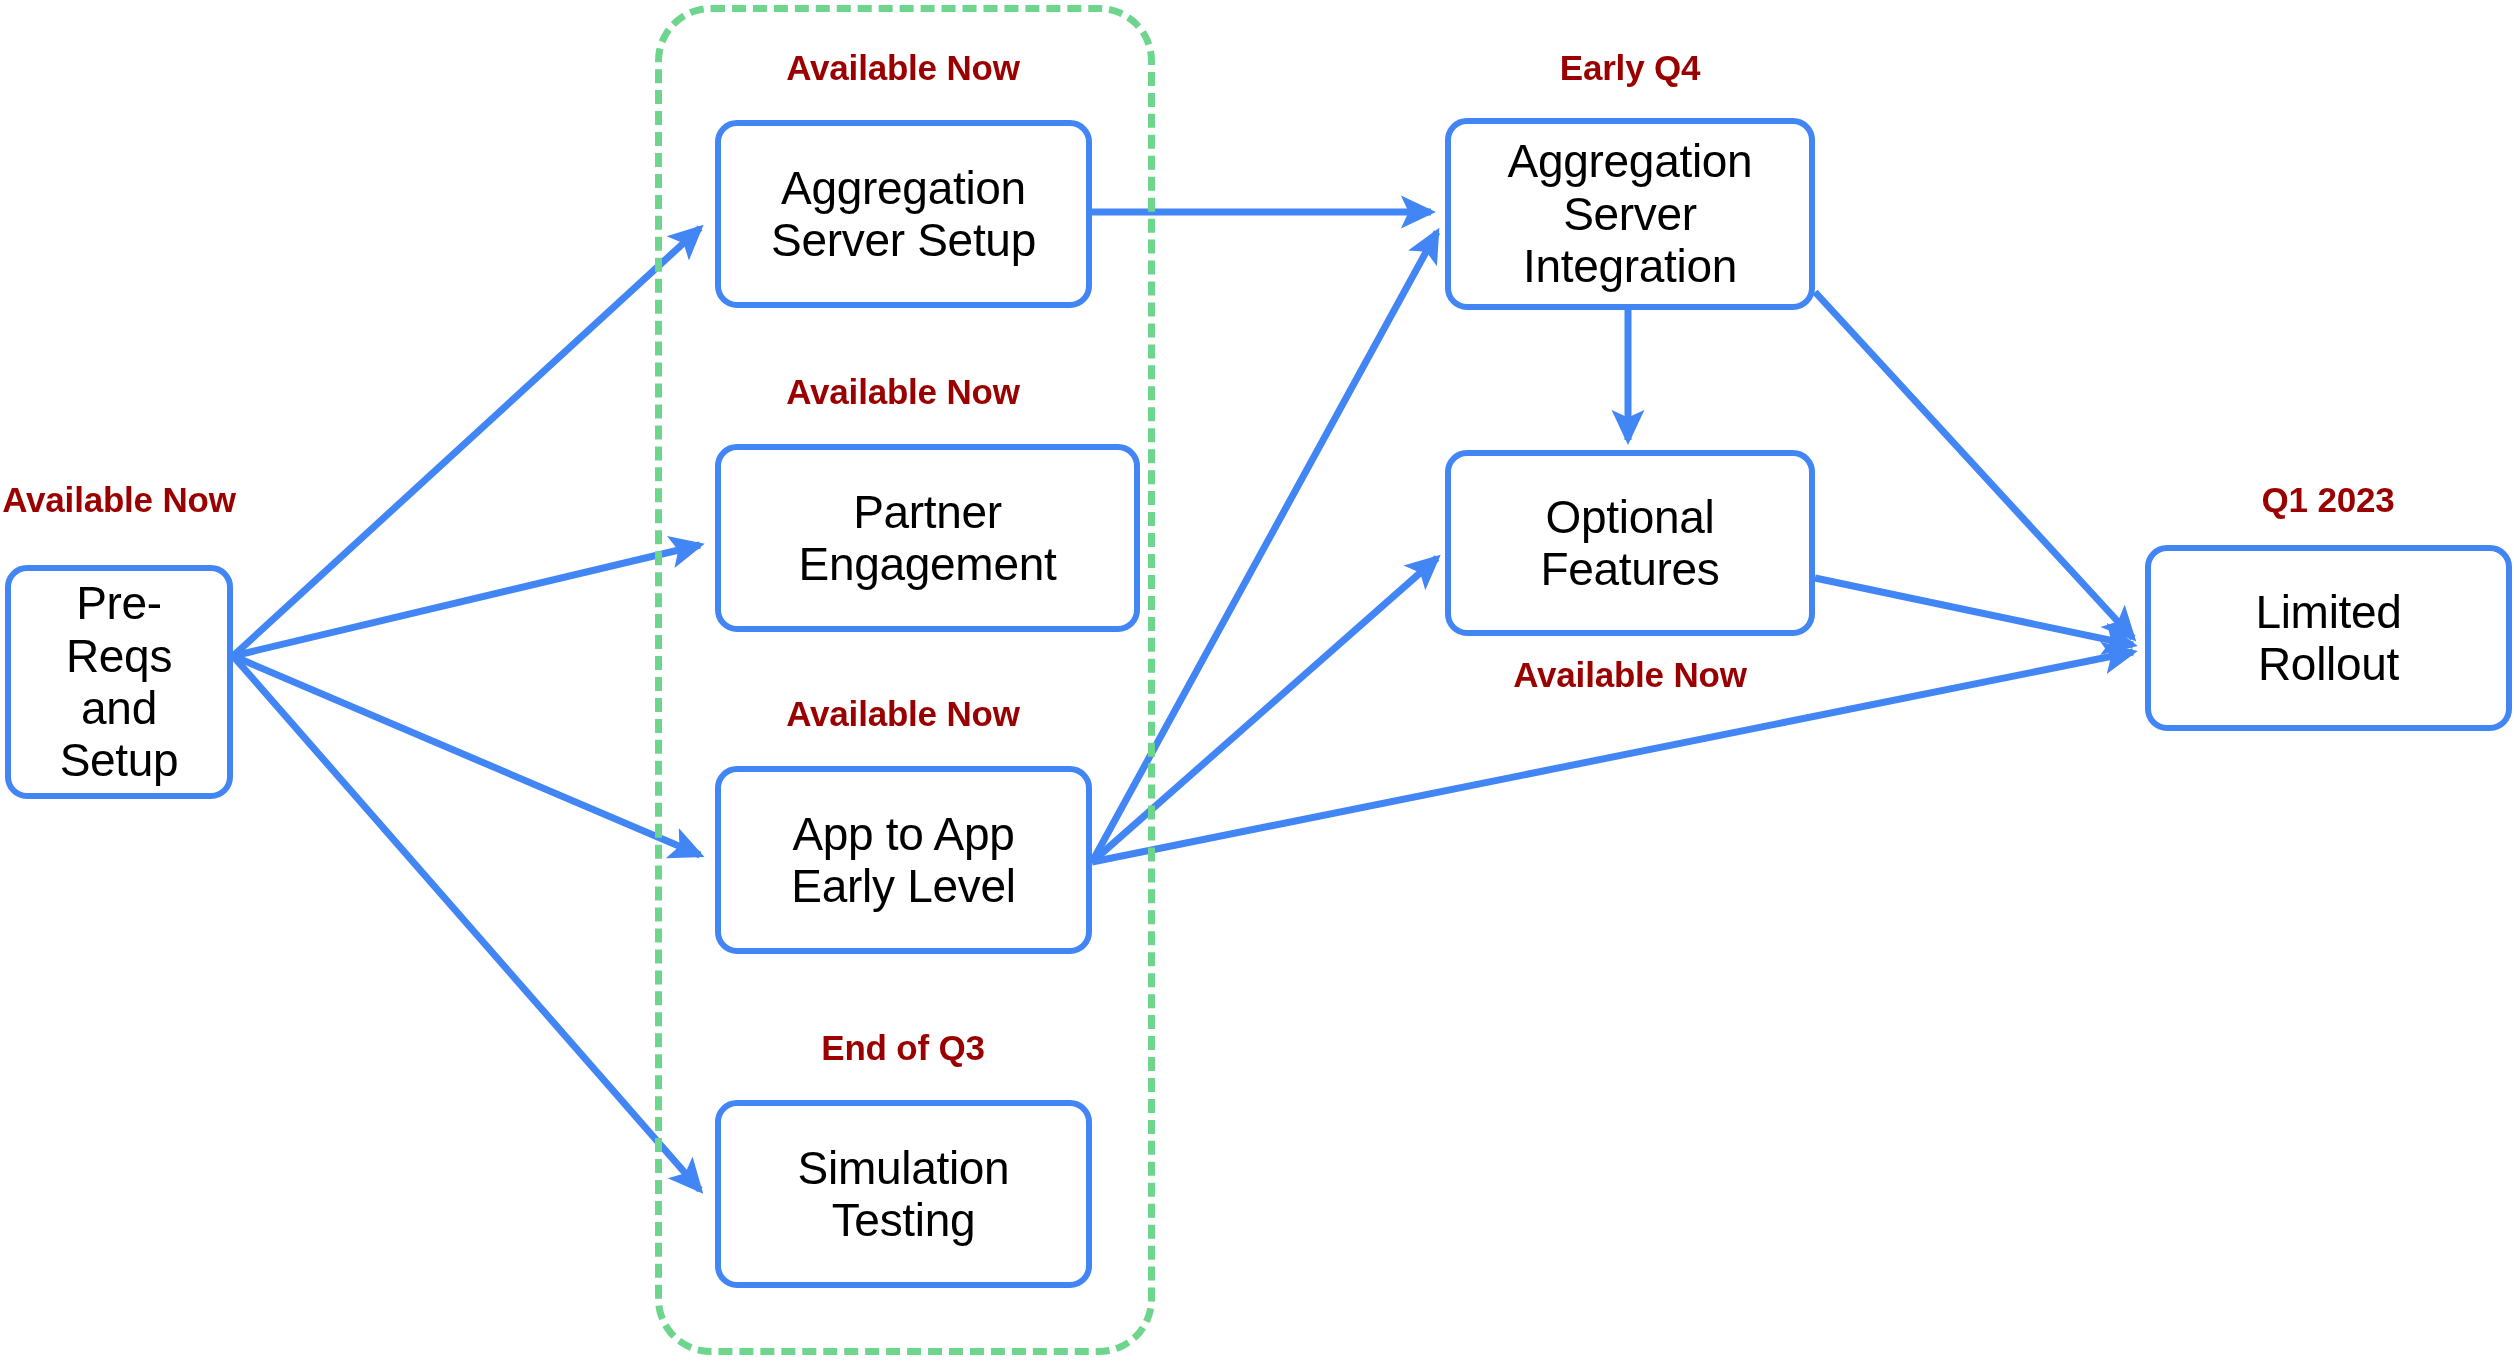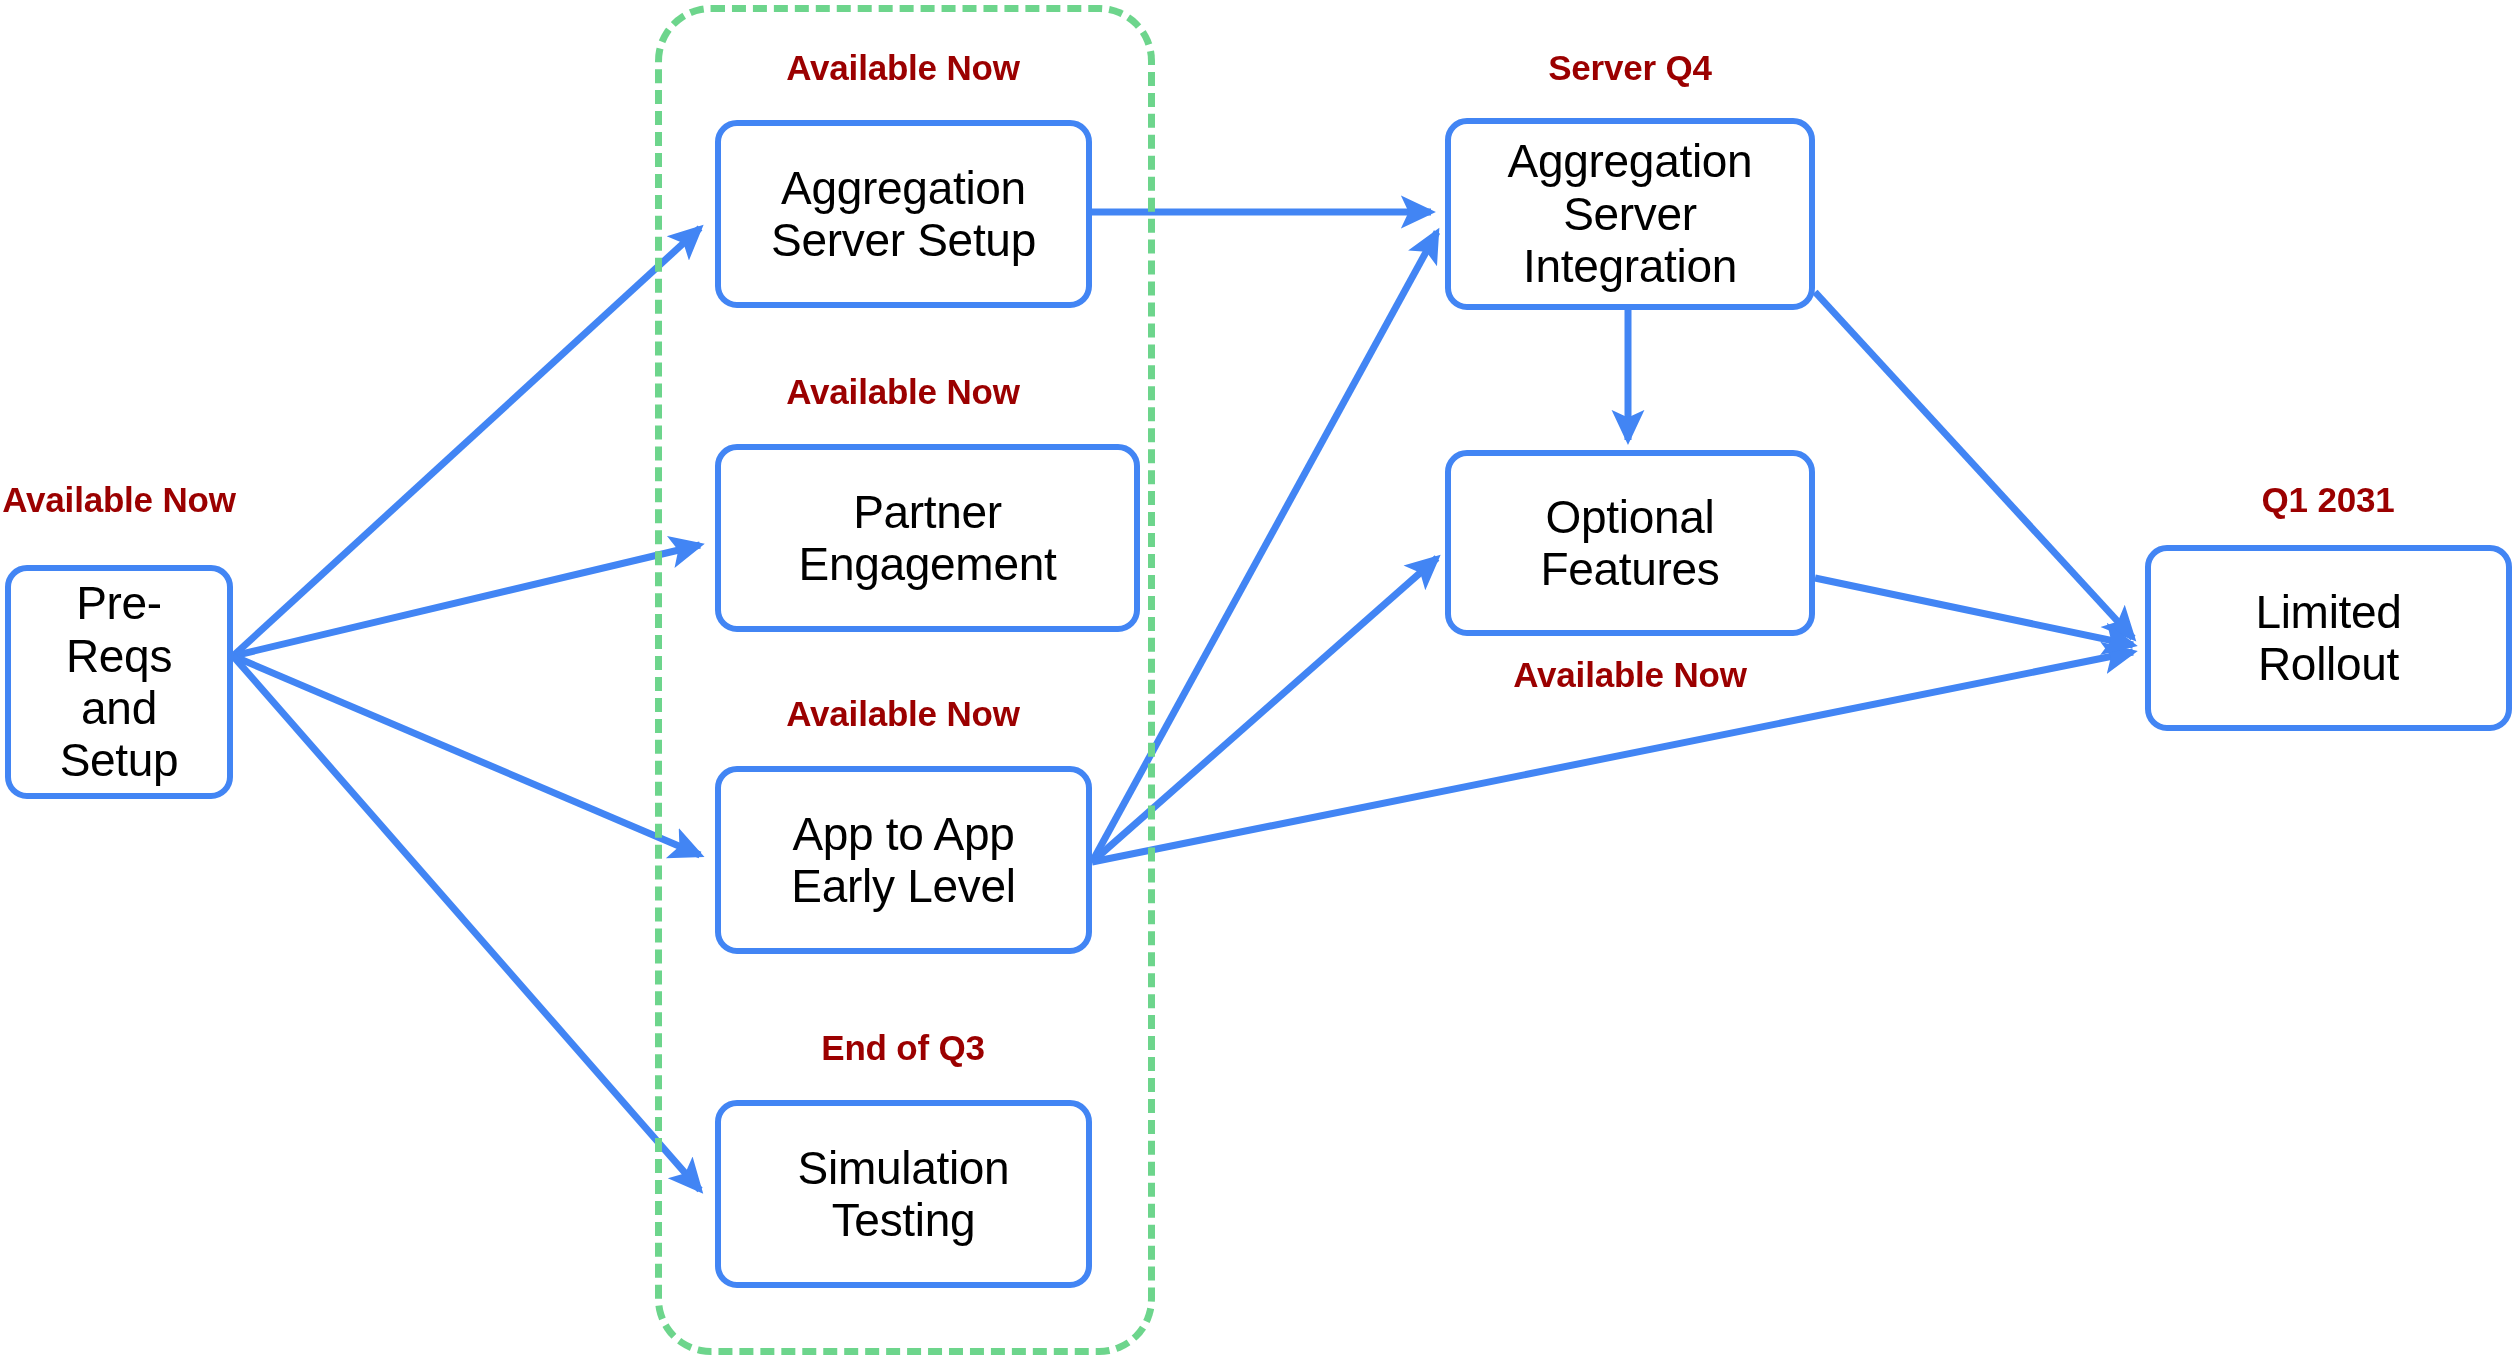--- a/index.html
+++ b/index.html
@@ -97,23 +97,23 @@
     <line x1="1815" y1="578" x2="2133" y2="645" stroke="#4285F4" stroke-width="7" marker-end="url(#ah)"></line>
   </svg>
 
   <div class="group-box" style="left:655px; top:5px; width:500px; height:1350px;"></div>
 
   <div class="timing" style="left:119px; top:480px;">Available Now</div>
   <div class="timing" style="left:903px; top:48px;">Available Now</div>
   <div class="timing" style="left:903px; top:372px;">Available Now</div>
   <div class="timing" style="left:903px; top:694px;">Available Now</div>
   <div class="timing" style="left:903px; top:1028px;">End of Q3</div>
-  <div class="timing" style="left:1630px; top:48px;">Server Q4</div>
+  <div class="timing" style="left:1630px; top:48px;">Early Q4</div>
   <div class="timing" style="left:1630px; top:655px;">Available Now</div>
-  <div class="timing" style="left:2328px; top:480px;">Q1 2031</div>
+  <div class="timing" style="left:2328px; top:480px;">Q1 2023</div>
 
   <div class="node" style="left:5px; top:565px; width:228px; height:234px;">
     <span class="node-label">Pre-Reqs and
 Setup</span>
   </div>
 
   <div class="node" style="left:715px; top:120px; width:377px; height:188px;">
     <span class="node-label">Aggregation
 Server Setup</span>
   </div>

